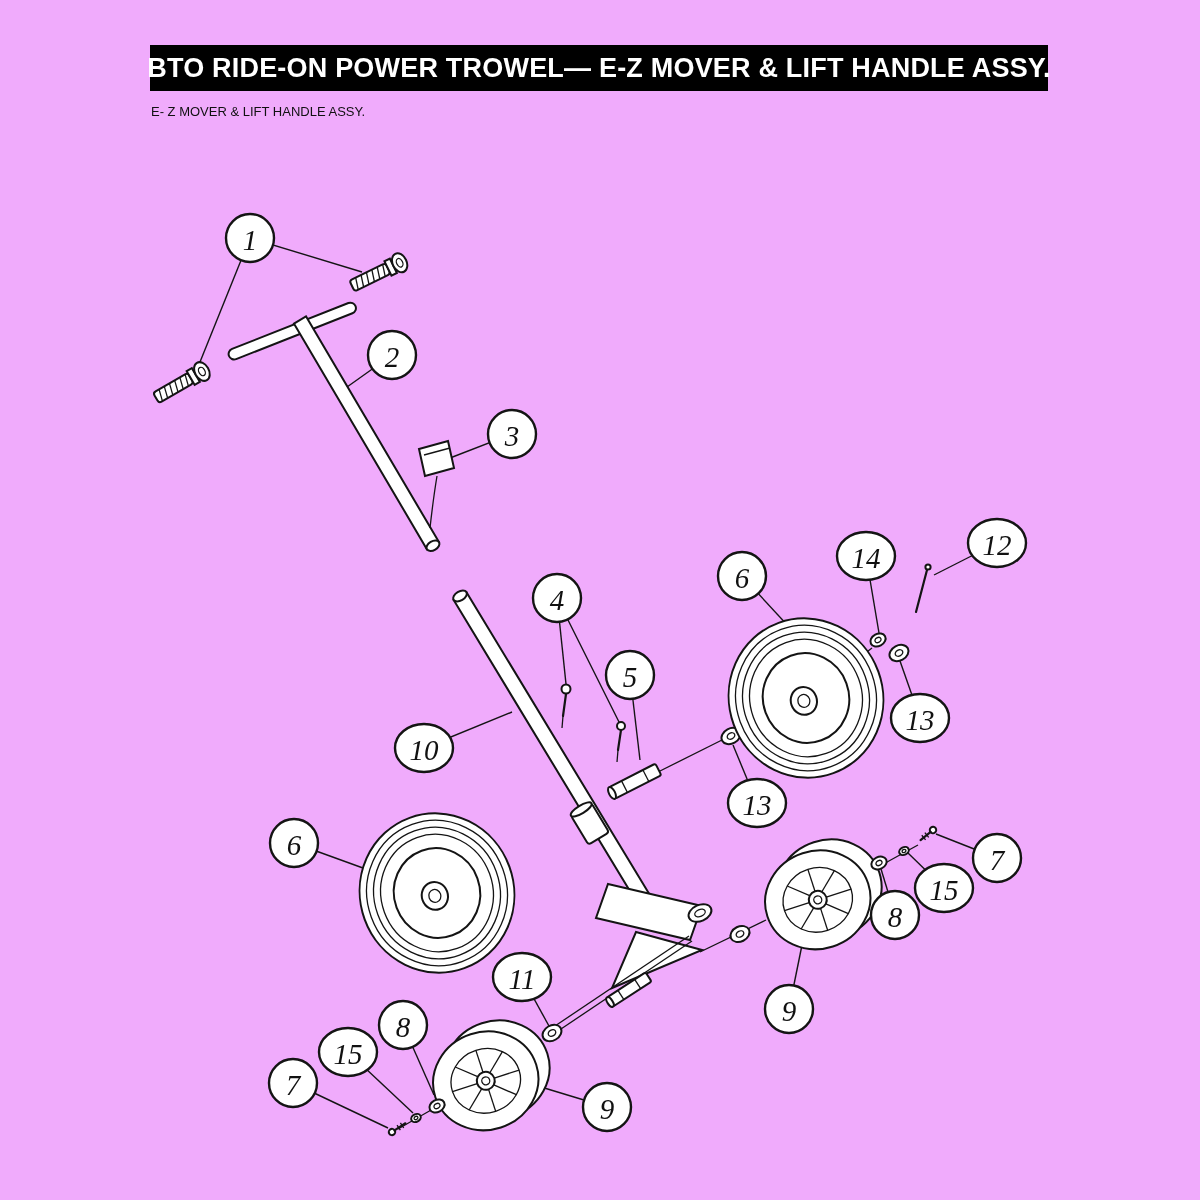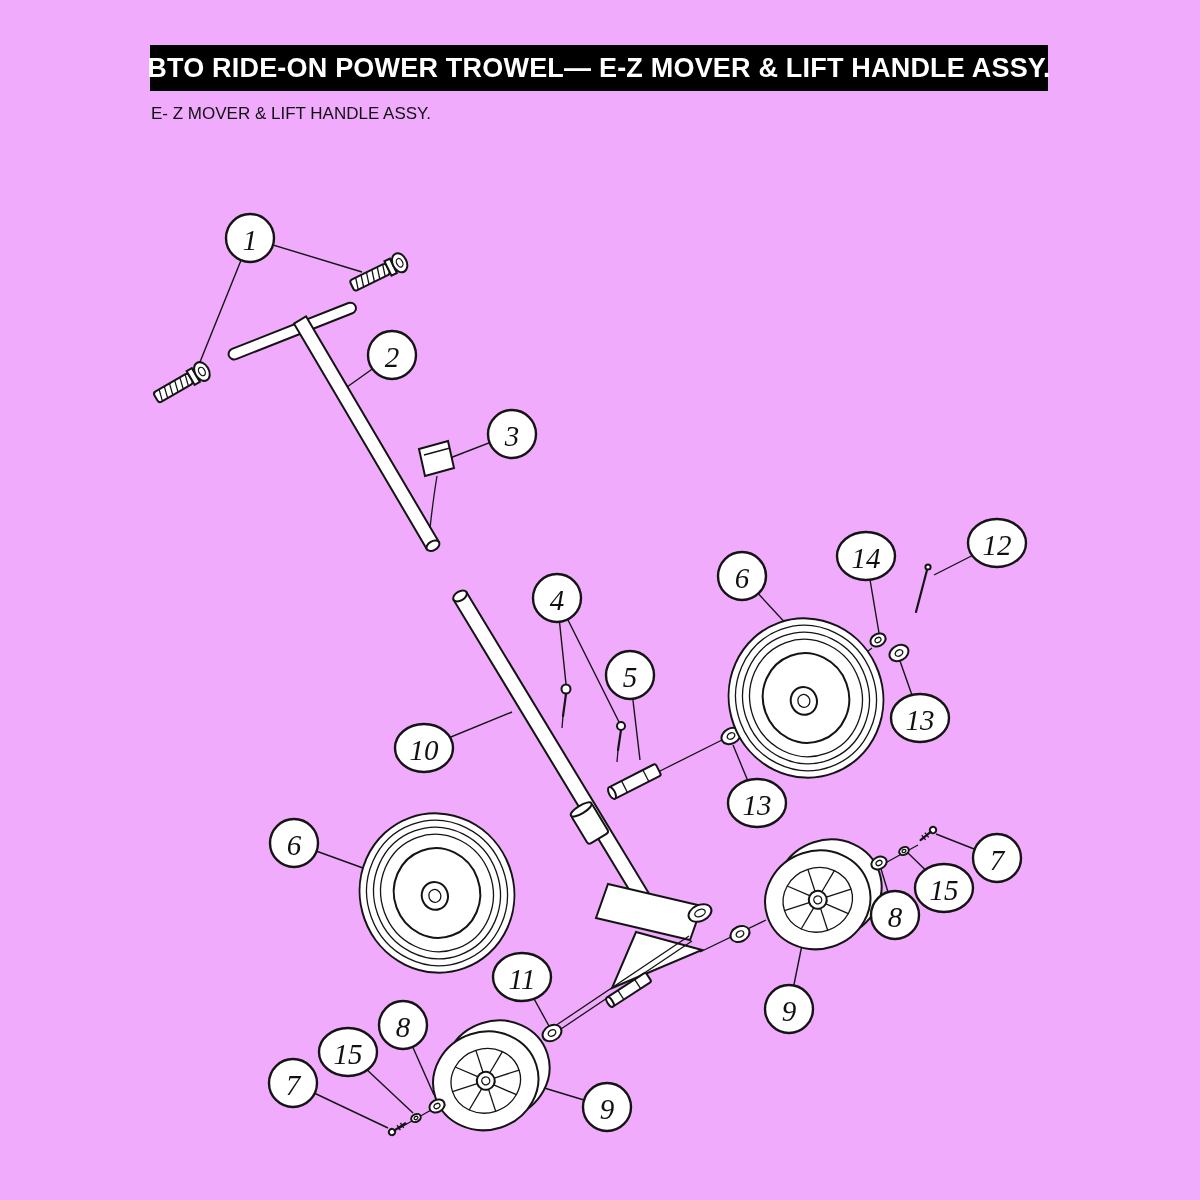--- a/index.html
+++ b/index.html
@@ -1,21 +1,21 @@
 <!DOCTYPE html>
 <html><head>
 <meta charset="utf-8">
 <style>
   html,body{margin:0;padding:0;background:#fff;}
   .page{position:relative;width:1200px;height:1200px;background:#f0abfc;overflow:hidden;
         font-family:"Liberation Sans",sans-serif;}
   .title-bar{position:absolute;left:150px;top:45px;width:898px;height:46px;background:#000;
              display:flex;align-items:center;justify-content:center;}
   .title-bar span{color:#fff;font-weight:bold;font-size:27px;letter-spacing:.2px;white-space:nowrap;}
-  .subtitle{position:absolute;left:151px;top:104px;font-size:17px;color:#111;}
+  .subtitle{position:absolute;left:151px;top:104px;font-size:13px;color:#111;}
   svg{position:absolute;left:0;top:0;}
   .part{fill:#fff;stroke:#141414;stroke-width:2;}
   .ln{stroke:#141414;stroke-width:2.2;fill:none;stroke-linecap:round;}
   .thin{stroke:#141414;stroke-width:1.3;fill:none;}
   .leader{stroke:#141414;stroke-width:1.4;}
   .balloon{fill:#fff;stroke:#141414;stroke-width:2.4;}
   .balloon-label{font-family:"Liberation Serif",serif;font-style:italic;font-size:29px;fill:#111;
                  text-anchor:middle;dominant-baseline:central;}
 </style>
 </head>

